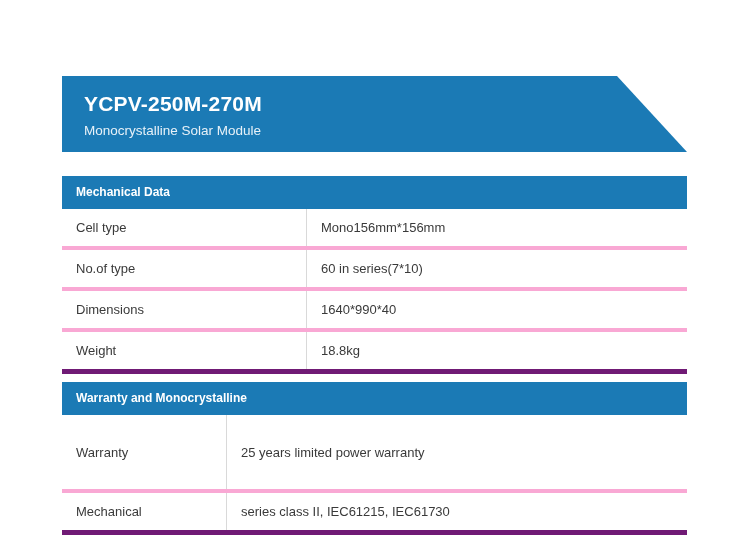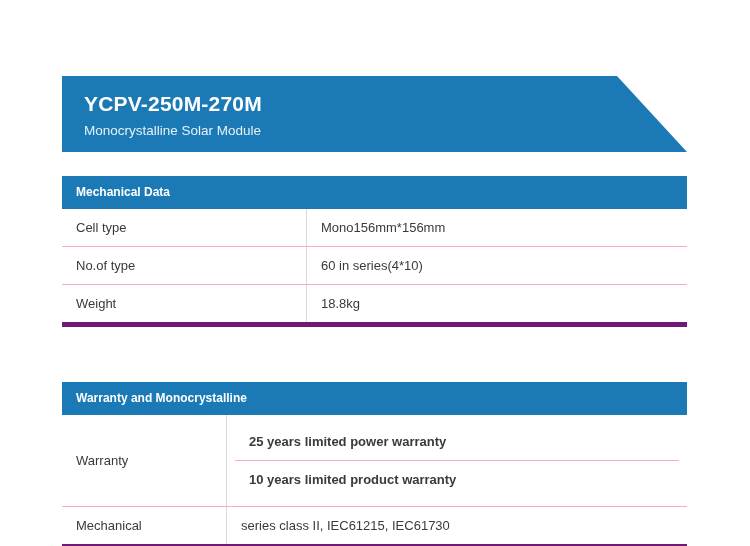--- a/index.html
+++ b/index.html
@@ -74,21 +74,21 @@
     font-weight: bold;
     padding-left: 14px;
     box-sizing: border-box;
   }
   table.spec {
     border-collapse: collapse;
     width: 100%;
     table-layout: fixed;
   }
   table.spec td {
-    border-bottom: 1px solid #f9a8d4;
+    border-bottom: 4px solid #f9a8d4;
     font-size: 13px;
     color: #3a3a3a;
     padding: 0 0 0 14px;
     height: 37px;
     vertical-align: middle;
   }
   table.spec td.key {
     width: 230px;
   }
   table.spec td.val {
@@ -114,23 +114,22 @@
   .nested td {
     border-bottom: 1px solid #d9d9d9;
     font-size: 13px;
     color: #3a3a3a;
     padding: 0 0 0 14px;
     height: 37px;
     vertical-align: middle;
   }
   .nested tr:last-child td { border-bottom: none; }
   td.nopad {
-    padding: 8px !important;
+    padding: 0 !important;
     border-left: 1px solid #d9d9d9;
-    font-weight: bold;
   }
 </style>
 </head>
 <body>
 
 <div class="page">
 
   <div class="header">
     <div class="header-title">YCPV-250M-270M</div>
     <div class="header-sub">Monocrystalline Solar Module</div>
@@ -140,21 +139,25 @@
   <div class="block" id="mechanical">
     <div class="block-title">Mechanical Data</div>
     <table class="spec">
       <tbody>
         <tr>
           <td class="key">Cell type</td>
           <td class="val">Mono156mm*156mm</td>
         </tr>
         <tr>
           <td class="key">No.of type</td>
-          <td class="val">60 in series(4*10)</td>
+          <td class="val">60 in series(7*10)</td>
+        </tr>
+        <tr>
+          <td class="key">Dimensions</td>
+          <td class="val">1640*990*40</td>
         </tr>
         <tr class="last">
           <td class="key">Weight</td>
           <td class="val">18.8kg</td>
         </tr>
       </tbody>
     </table>
   </div>
 
   <div class="block" id="warranty">
@@ -162,23 +165,20 @@
     <table class="spec">
       <tbody>
         <tr>
           <td class="key" style="height:74px;">Warranty</td>
           <td class="nopad">
             <table class="nested">
               <tbody>
                 <tr>
                   <td>25 years limited power warranty</td>
                 </tr>
-                <tr>
-                  <td>10 years limited product warranty</td>
-                </tr>
               </tbody>
             </table>
           </td>
         </tr>
         <tr class="last">
           <td class="key">Mechanical</td>
           <td class="val">series class II, IEC61215, IEC61730</td>
         </tr>
       </tbody>
     </table>

